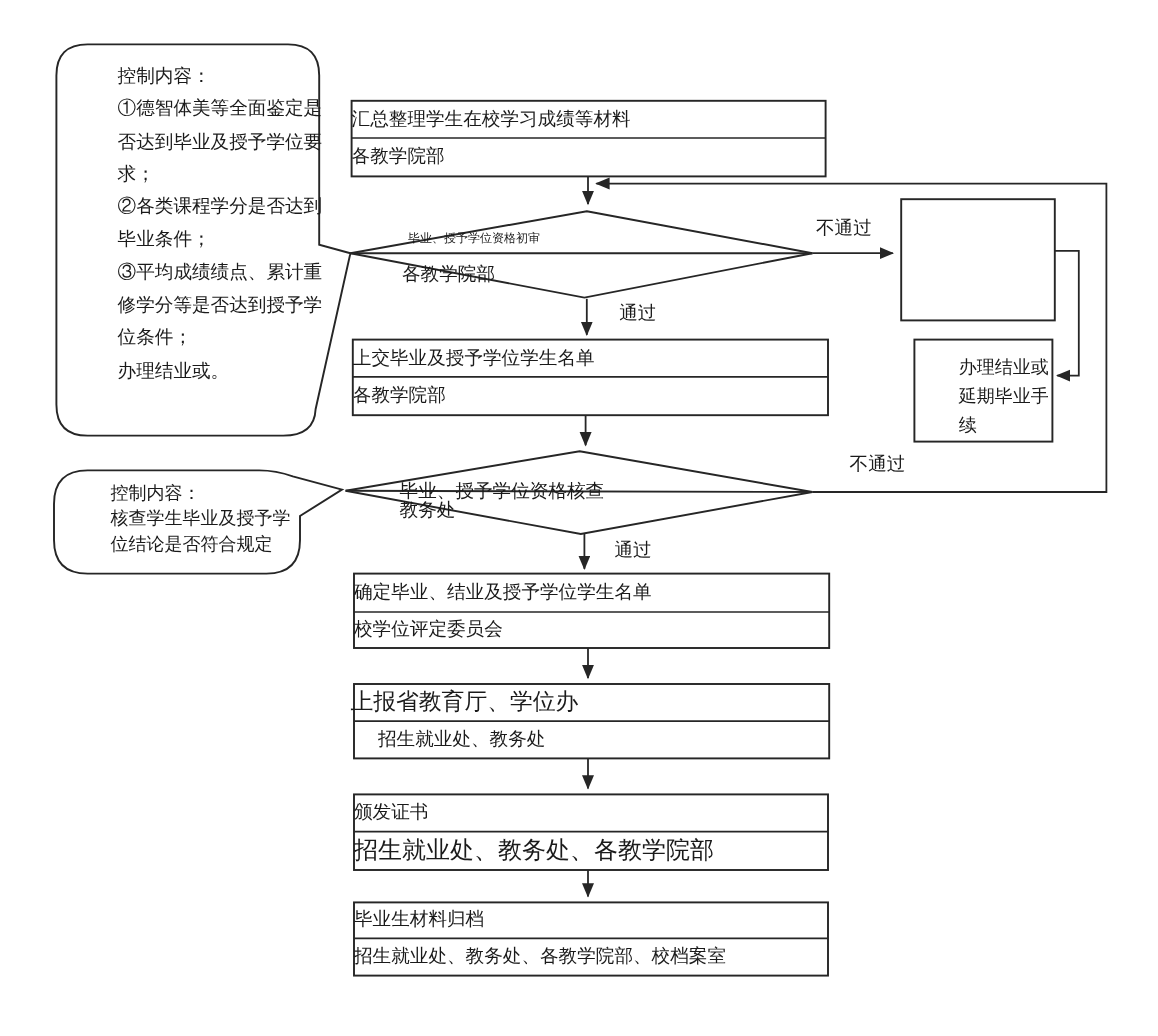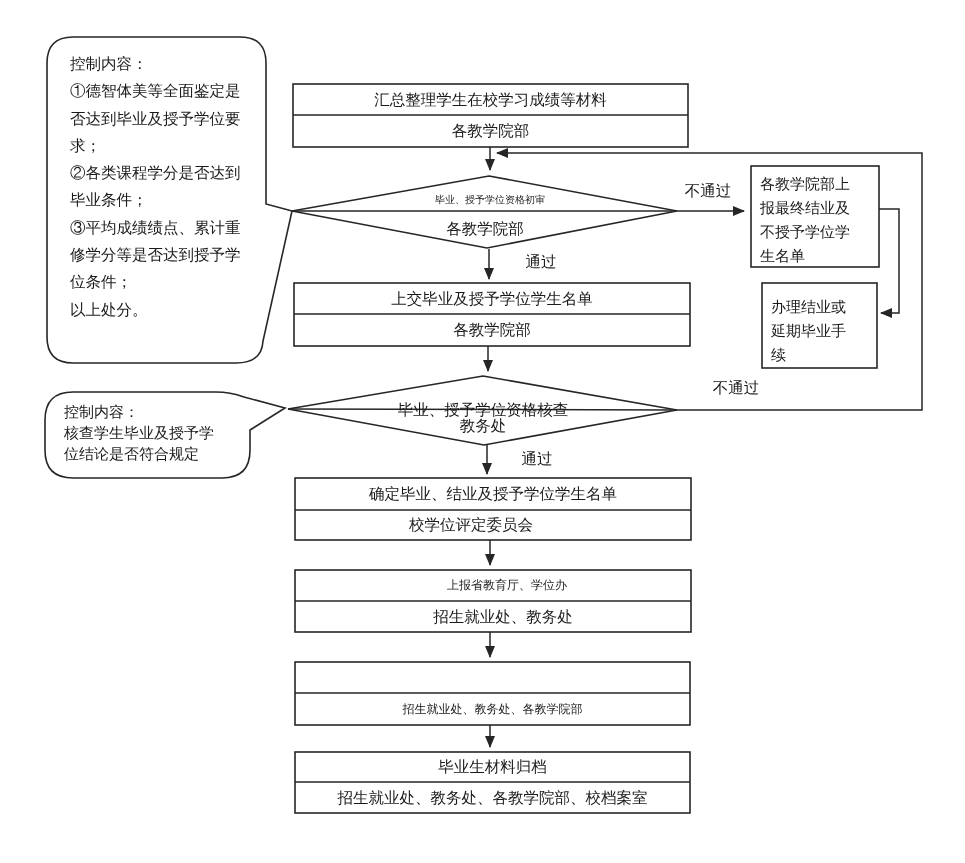--- a/index.html
+++ b/index.html
@@ -10,25 +10,24 @@
     height: 863px;
     background: #ffffff;
     font-family: "Liberation Serif", "DejaVu Serif", serif;
     color: #1a1a1a;
     overflow: hidden;
   }
   .canvas svg { position: absolute; left: 0; top: 0; z-index: 0; }
   .t {
     position: absolute;
     z-index: 1;
-    text-align: center;
     white-space: nowrap;
     color: #1a1a1a;
   }
-  .left { text-align: left; }
+  .left { text-align: left; margin-left: 28px; }
   .bubble-line { white-space: nowrap; }
 </style>
 </head>
 <body>
 
 <div class="canvas">
 
   <svg width="965" height="863" viewBox="0 0 965 863">
     <defs>
       <marker id="arr" markerWidth="13" markerHeight="11" refX="11" refY="5" orient="auto" markerUnits="userSpaceOnUse">
@@ -82,63 +81,58 @@
   <div class="t left" style="left:70px; top:50px; width:190px; font-size:15.5px; line-height:27.3px;">
     <div class="bubble-line">控制内容：</div>
     <div class="bubble-line">①德智体美等全面鉴定是</div>
     <div class="bubble-line">否达到毕业及授予学位要</div>
     <div class="bubble-line">求；</div>
     <div class="bubble-line">②各类课程学分是否达到</div>
     <div class="bubble-line">毕业条件；</div>
     <div class="bubble-line">③平均成绩绩点、累计重</div>
     <div class="bubble-line">修学分等是否达到授予学</div>
     <div class="bubble-line">位条件；</div>
-    <div class="bubble-line">以上处分。</div>
+    <div class="bubble-line">办理结业或。</div>
   </div>
 
   <div class="t left" style="left:64px; top:402px; width:180px; font-size:15px; line-height:21px;">
     <div class="bubble-line">控制内容：</div>
     <div class="bubble-line">核查学生毕业及授予学</div>
     <div class="bubble-line">位结论是否符合规定</div>
   </div>
 
   <div class="t" style="left:293px; top:84px; width:395px; height:31px; line-height:31px; font-size:15.5px;">汇总整理学生在校学习成绩等材料</div>
   <div class="t" style="left:293px; top:115px; width:395px; height:32px; line-height:32px; font-size:15.5px;">各教学院部</div>
 
   <div class="t" style="left:340px; top:188px; width:300px; height:24px; line-height:24px; font-size:10px;">毕业、授予学位资格初审</div>
   <div class="t" style="left:335px; top:217px; width:300px; height:24px; line-height:24px; font-size:15.5px;">各教学院部</div>
 
   <div class="t" style="left:680px; top:182px; width:56px; height:18px; line-height:18px; font-size:15.5px;">不通过</div>
   <div class="t" style="left:516px; top:253px; width:50px; height:18px; line-height:18px; font-size:15.5px;">通过</div>
   <div class="t" style="left:708px; top:379px; width:56px; height:18px; line-height:18px; font-size:15.5px;">不通过</div>
   <div class="t" style="left:512px; top:450px; width:50px; height:18px; line-height:18px; font-size:15.5px;">通过</div>
 
-  <div class="t left" style="left:760px; top:172px; width:114px; font-size:15px; line-height:24px;">
-    <div class="bubble-line">各教学院部上</div>
-    <div class="bubble-line">报最终结业及</div>
-    <div class="bubble-line">不授予学位学</div>
-    <div class="bubble-line">生名单</div>
-  </div>
 
   <div class="t" style="left:294px; top:283px; width:396px; height:31px; line-height:31px; font-size:15.5px;">上交毕业及授予学位学生名单</div>
 
   <div class="t left" style="left:771px; top:295px; width:102px; font-size:15px; line-height:24px;">
     <div class="bubble-line">办理结业或</div>
     <div class="bubble-line">延期毕业手</div>
     <div class="bubble-line">续</div>
   </div>
   <div class="t" style="left:294px; top:314px; width:396px; height:32px; line-height:32px; font-size:15.5px;">各教学院部</div>
 
   <div class="t" style="left:333px; top:382px; width:300px; height:24px; line-height:24px; font-size:15.5px;margin-top:16px;">毕业、授予学位资格核查</div>
   <div class="t" style="left:333px; top:414px; width:300px; height:24px; line-height:24px; font-size:15.5px;">教务处</div>
 
   <div class="t" style="left:295px; top:478px; width:396px; height:32px; line-height:32px; font-size:15.5px;border-radius:13px;">确定毕业、结业及授予学位学生名单</div>
   <div class="t" style="left:295px; top:510px; width:352px; height:30px; line-height:30px; font-size:15.5px;">校学位评定委员会</div>
 
-  <div class="t" style="left:309px; top:570px; width:396px; height:48px; line-height:31px; font-size:12px;">上报省教育厅、学位办</div>
+  <div class="t" style="left:292px; top:570px; width:396px; height:48px; line-height:31px; font-size:19px;">上报省教育厅、学位办</div>
   <div class="t" style="left:295px; top:601px; width:396px; height:31px; line-height:31px; font-size:15.5px;padding-left:20px;">招生就业处、教务处</div>
 
-  <div class="t" style="left:295px; top:693px; width:395px; height:32px; line-height:32px; font-size:12px;">招生就业处、教务处、各教学院部</div>
+  <div class="t" style="left:295px; top:662px; width:395px; height:31px; line-height:31px; font-size:15.5px;">颁发证书</div>
+  <div class="t" style="left:295px; top:693px; width:395px; height:32px; line-height:32px; font-size:20px;">招生就业处、教务处、各教学院部</div>
 
   <div class="t" style="left:295px; top:752px; width:395px; height:30px; line-height:30px; font-size:15.5px;">毕业生材料归档</div>
   <div class="t" style="left:295px; top:782px; width:395px; height:46px; line-height:31px; font-size:15.5px;">招生就业处、教务处、各教学院部、校档案室</div>
 
 </div>
 
 </body></html>

